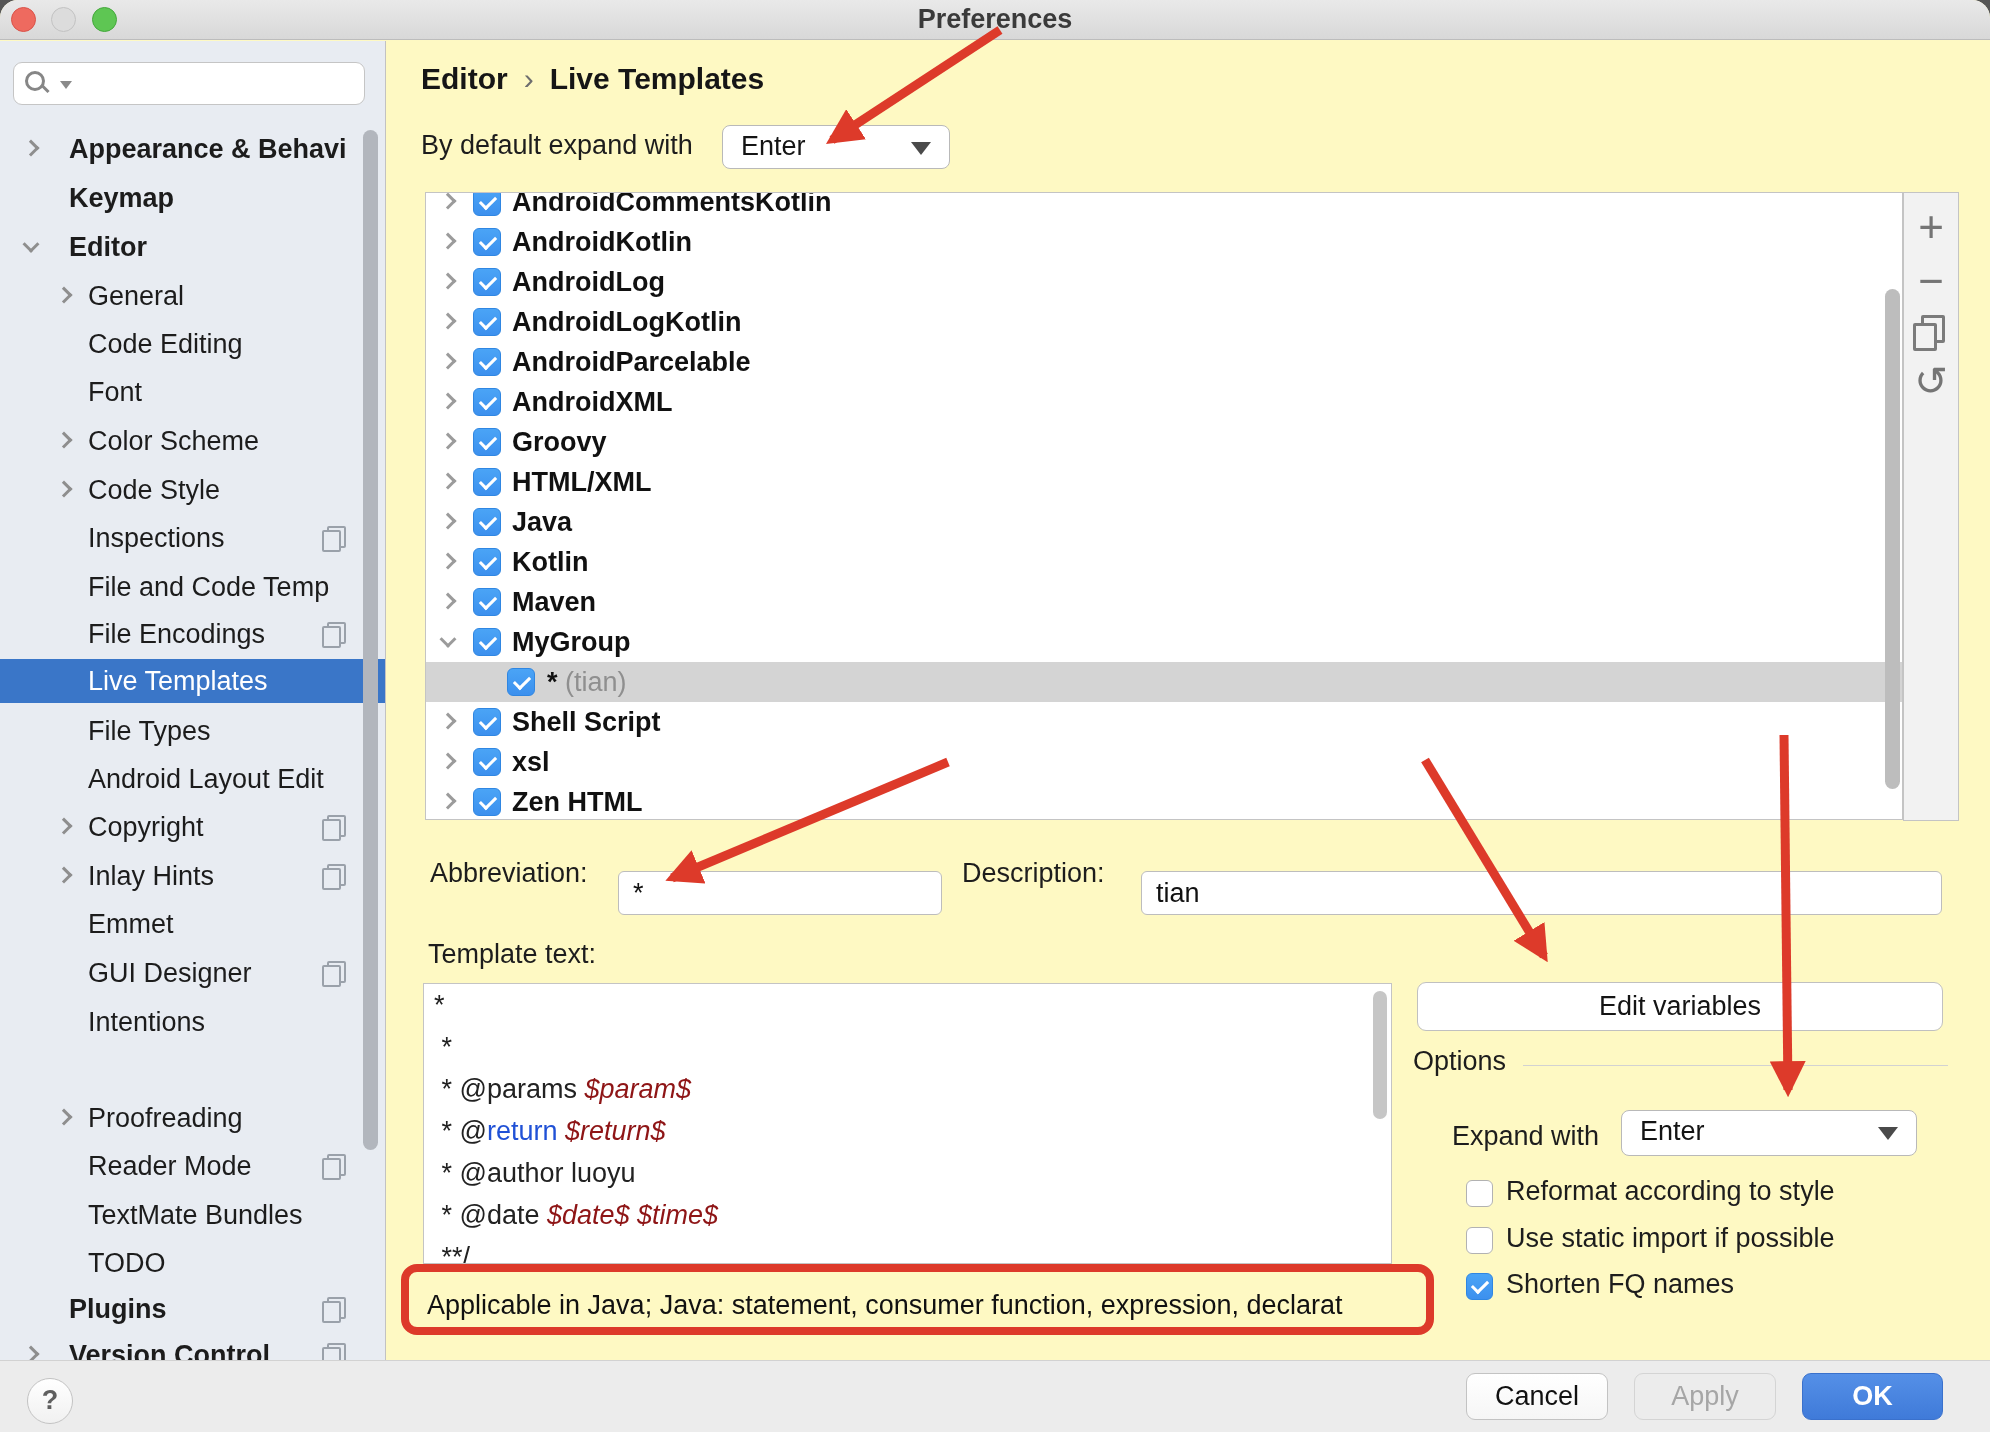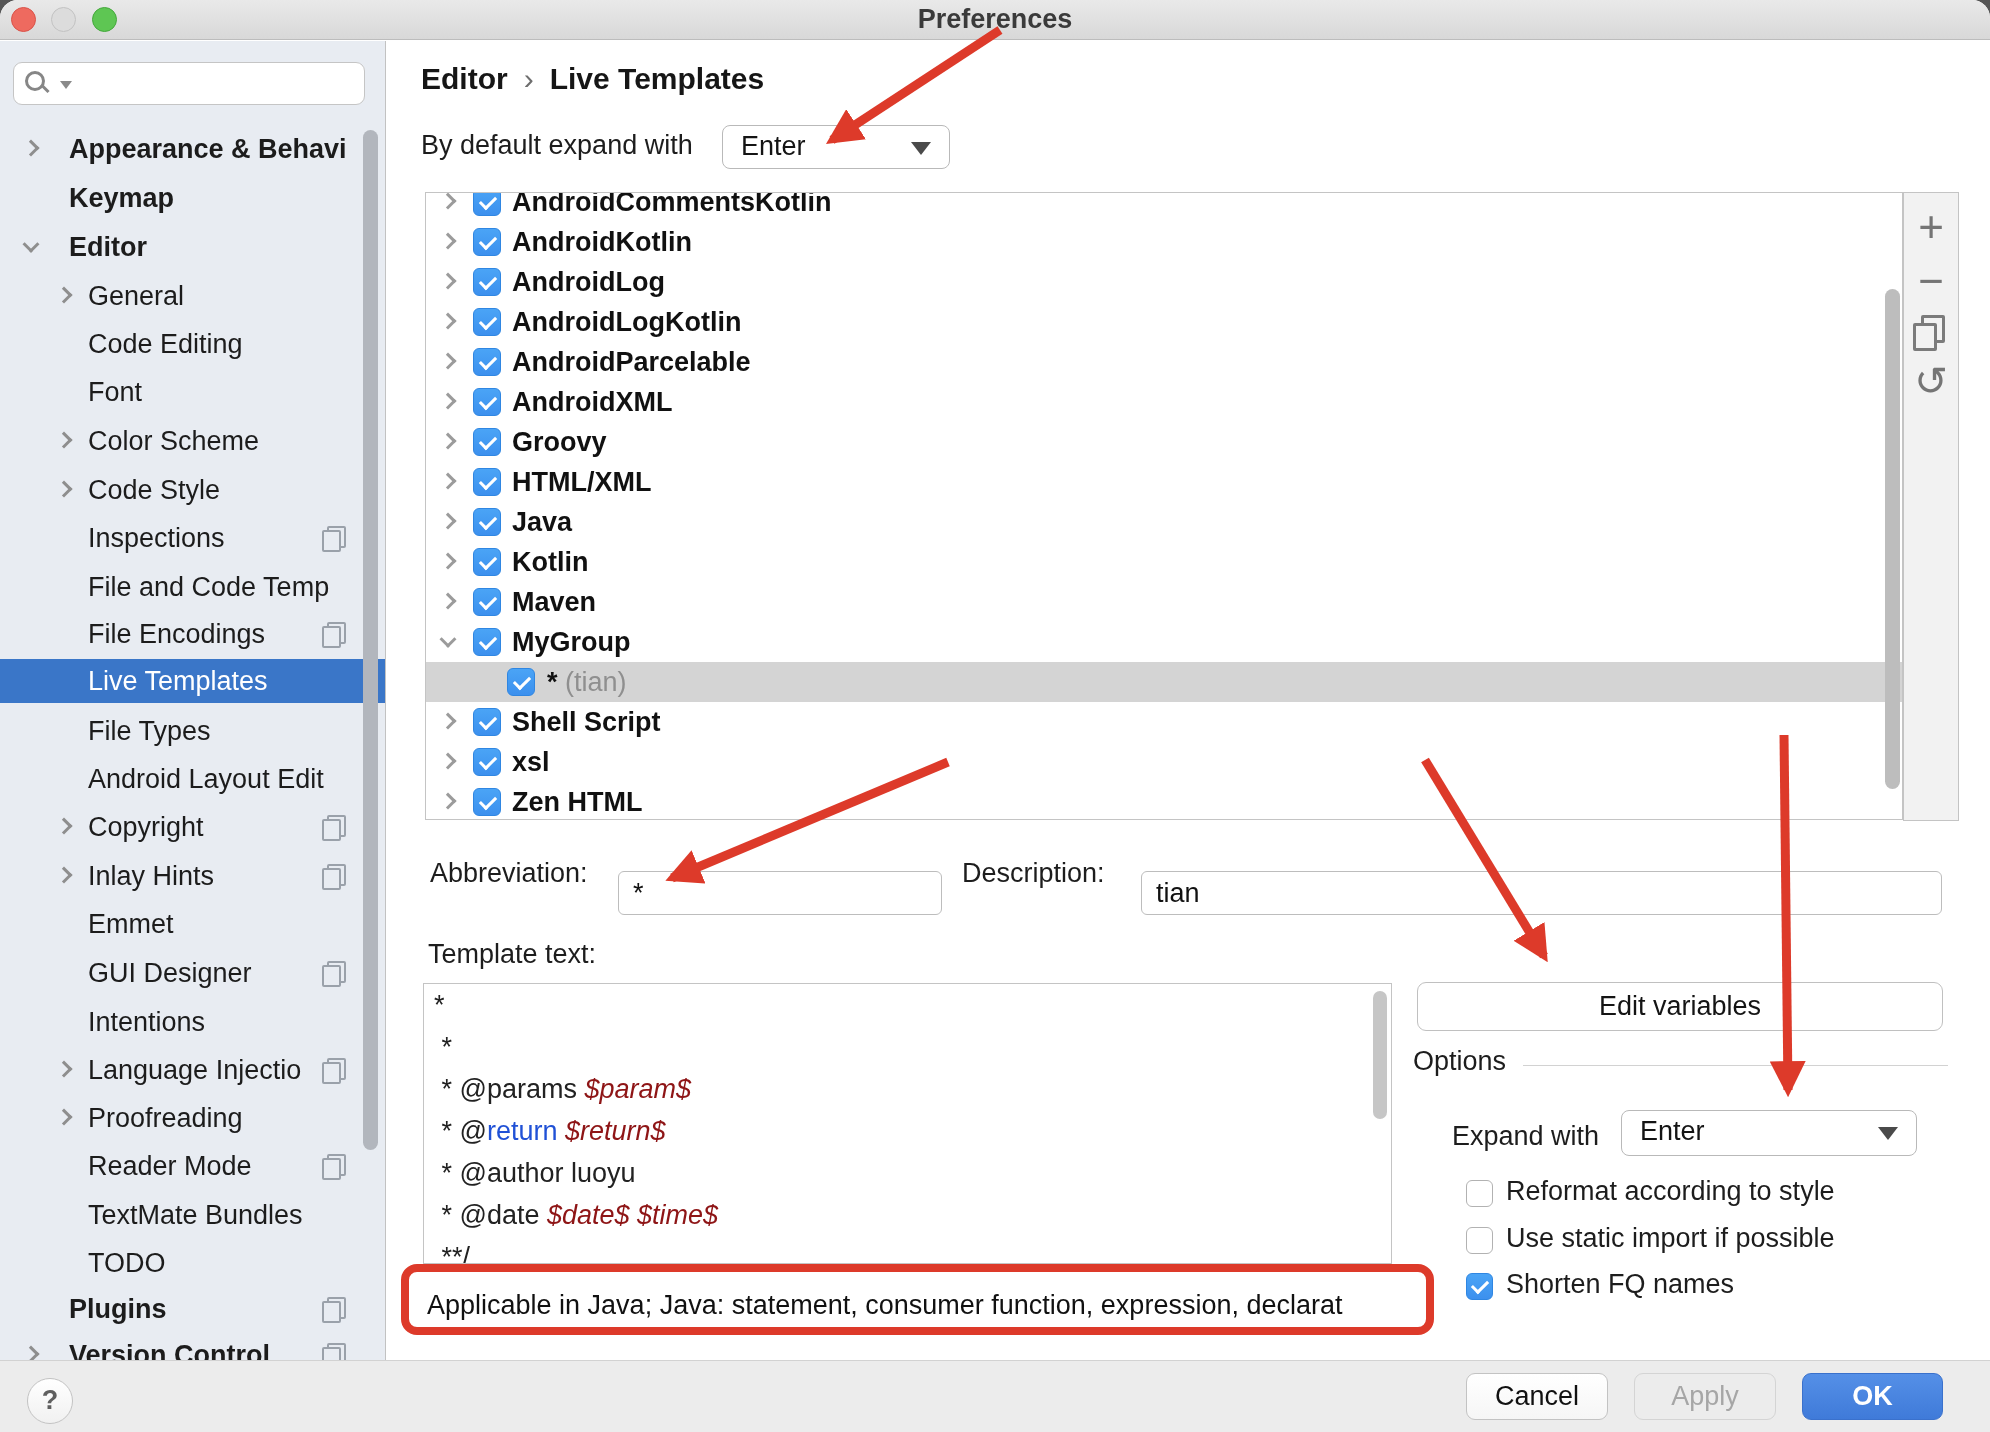--- a/index.html
+++ b/index.html
@@ -1,17 +1,17 @@
 <!DOCTYPE html>
 <html><head>
 <meta charset="utf-8">
 <style>
   html,body{margin:0;padding:0;background:#555;}
   *{box-sizing:border-box;font-family:"Liberation Sans","DejaVu Sans",sans-serif;}
-  #window{position:relative;width:1990px;height:1432px;background:#ffffff;overflow:hidden;border-radius:18px 18px 0 0;}
+  #window{position:relative;width:1990px;height:1432px;background:#fef9c3;overflow:hidden;border-radius:18px 18px 0 0;}
 
   
   #titlebar{position:absolute;left:0;top:0;width:1990px;height:40px;
     background:linear-gradient(#e9e9e9,#d8d8d8);border-bottom:1px solid #bcbcbc;}
   .light{position:absolute;top:7px;width:25px;height:25px;border-radius:50%;}
   #light-close{left:11px;background:#ee6a5f;border:1px solid #d95349;}
   #light-min{left:51px;background:#dcdcdc;border:1px solid #c2c2c2;}
   #light-zoom{left:92px;background:#5ec653;border:1px solid #44a83c;}
   #title{position:absolute;left:0;top:0;width:100%;height:40px;line-height:38px;text-align:center;
     font-size:27px;font-weight:600;color:#3a3a3a;}
@@ -210,25 +210,20 @@
     <div class="srow lv2" style="top:859px">
         <span class="slabel">Emmet</span>
       </div>
     <div class="srow lv2" style="top:908px">
         <span class="slabel">GUI Designer</span>
         <span class="dupicon"></span>
       </div>
     <div class="srow lv2" style="top:957px">
         <span class="slabel">Intentions</span>
       </div>
-    <div class="srow lv2" style="top:1005px">
-        <span class="chev r"></span>
-        <span class="slabel">Language Injectio</span>
-        <span class="dupicon"></span>
-      </div>
     <div class="srow lv2" style="top:1053px">
         <span class="chev r"></span>
         <span class="slabel">Proofreading</span>
       </div>
     <div class="srow lv2" style="top:1101px">
         <span class="slabel">Reader Mode</span>
         <span class="dupicon"></span>
       </div>
     <div class="srow lv2" style="top:1150px">
         <span class="slabel">TextMate Bundles</span>

